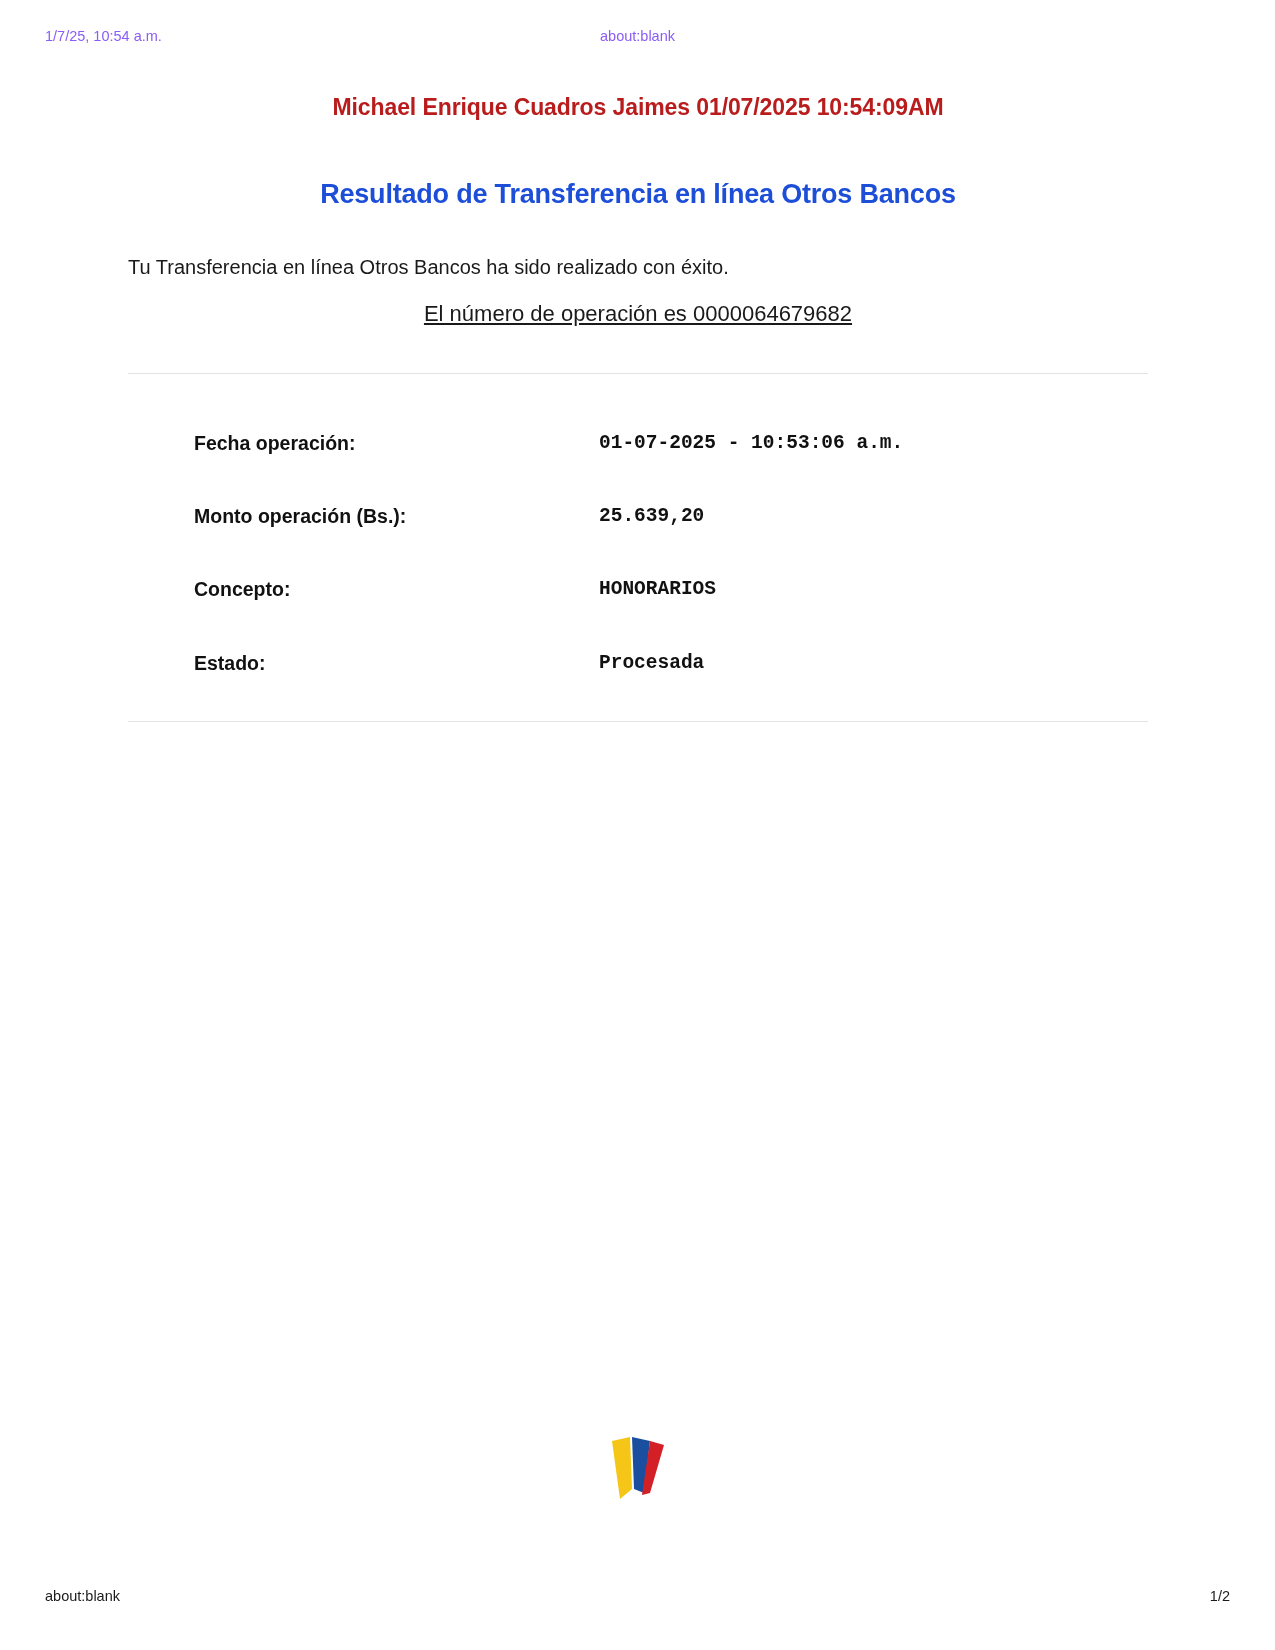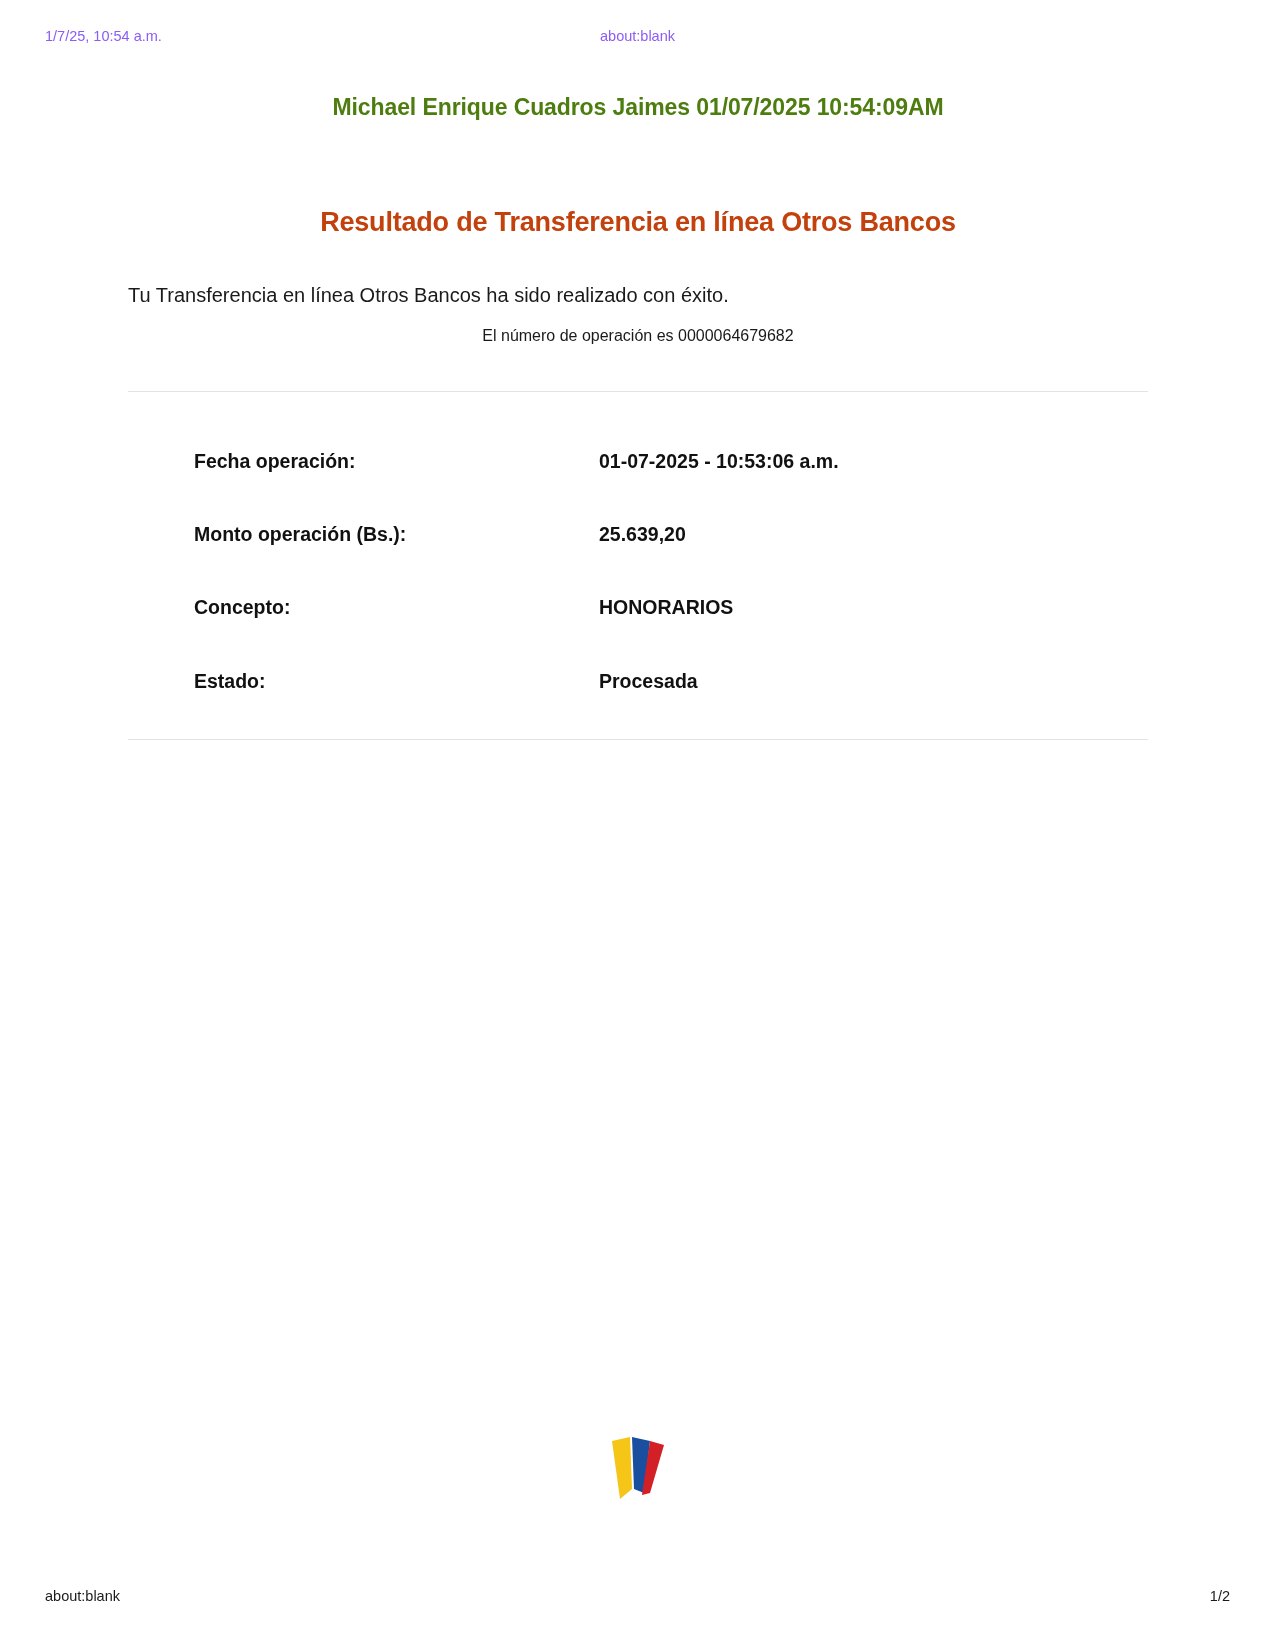--- a/index.html
+++ b/index.html
@@ -61,46 +61,47 @@
   
   .doc {
     position: absolute;
     top: 70px;
     left: 128px;
     width: 1020px;
   }
 
   .user-line {
     text-align: center;
-    color: #4d7c0f;
+    color: #b91c1c;
     font-size: 23px;
     font-weight: bold;
     letter-spacing: -0.1px;
     margin-top: 24px;
   }
 
   .doc-title {
     text-align: center;
-    color: #c2410c;
+    color: #1d4ed8;
     font-size: 27px;
     font-weight: bold;
-    margin-top: 86px;
+    margin-top: 58px;
     letter-spacing: -0.2px;
   }
 
   .lead {
     font-size: 20px;
     color: #1a1a1a;
     margin-top: 46px;
   }
 
   .op-number {
     text-align: center;
-    font-size: 16px;
+    font-size: 22px;
     color: #1a1a1a;
+    text-decoration: underline;
   }
 
   hr.rule {
     border: none;
     border-top: 1px solid #e3e3e3;
     margin: 46px 0 0 0;
   }
 
   .details {
     margin-top: 54px;
@@ -119,20 +120,21 @@
     color: #111111;
     line-height: 1.55;
   }
   .detail-value {
     flex: 1 1 auto;
     font-size: 19.5px;
     font-weight: bold;
     color: #111111;
     line-height: 1.55;
     max-width: 430px;
+    font-family: Liberation Mono, monospace;
   }
   .details-end-rule {
     border: none;
     border-top: 1px solid #e3e3e3;
     margin: 22px 0 0 0;
   }
 
   
   .logo-wrap {
     position: absolute;

